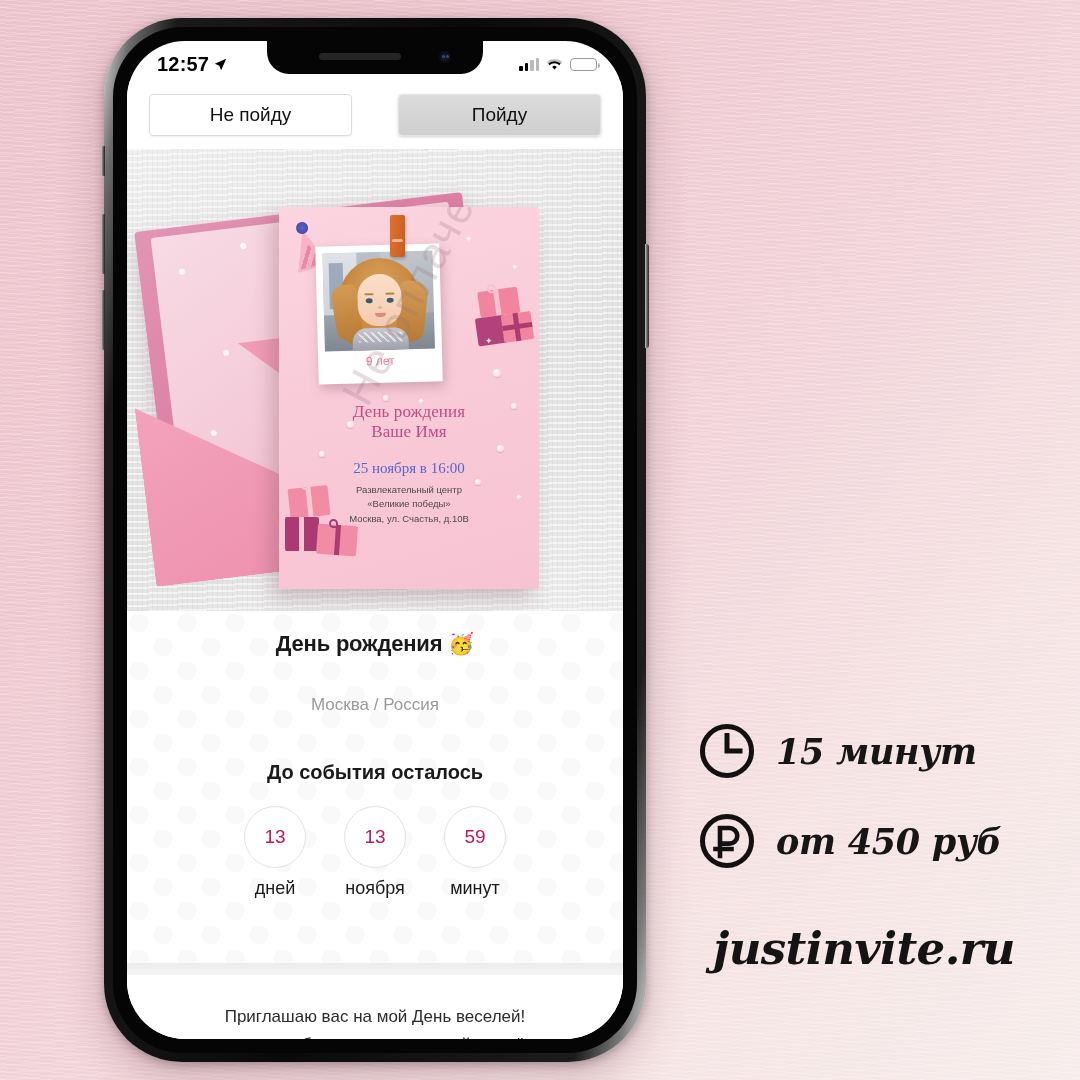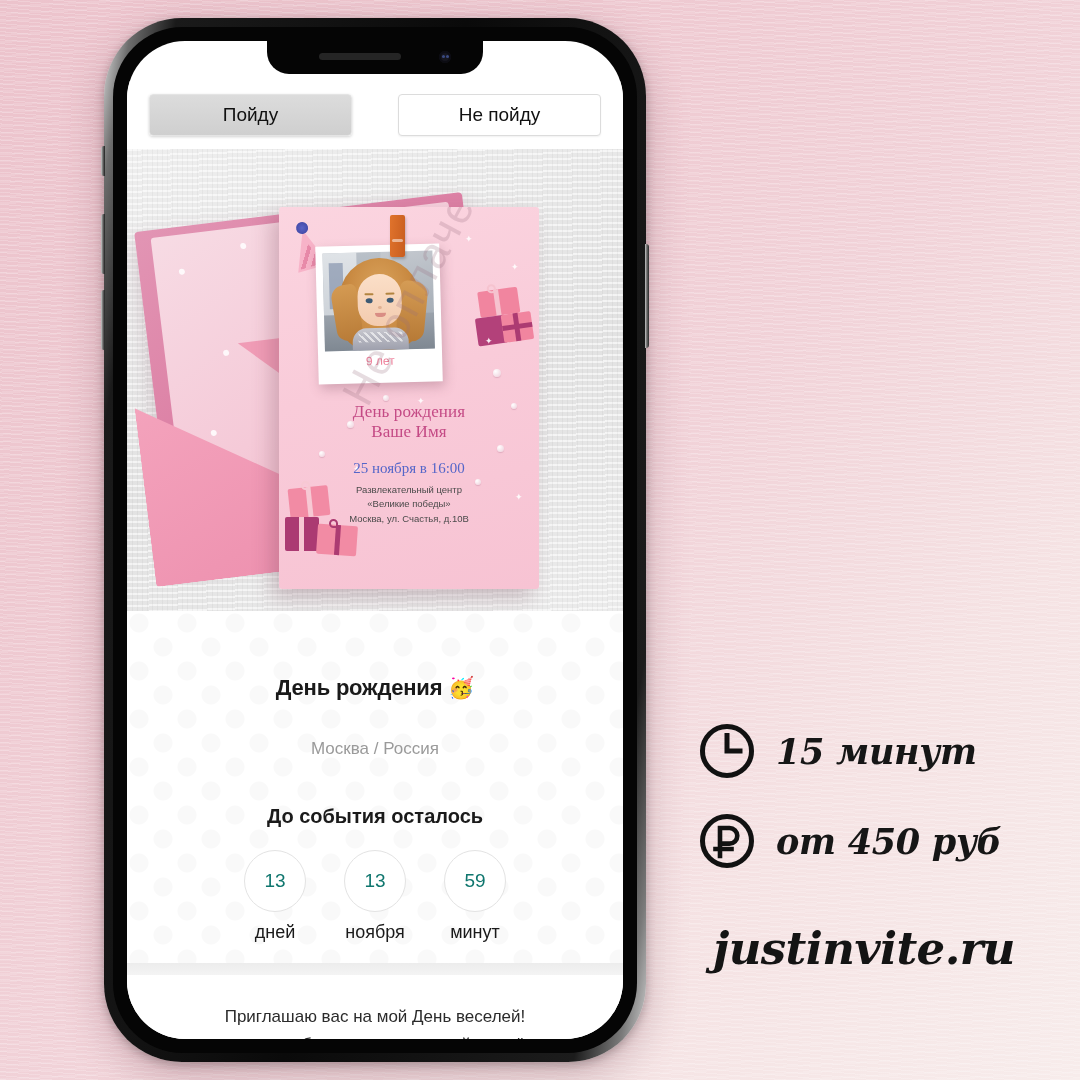--- a/index.html
+++ b/index.html
@@ -195,32 +195,32 @@
       font-family:"Liberation Sans", sans-serif; pointer-events:none; z-index:8; }
 
   
   #content {
     position:absolute; left:0; top:570px; width:100%; height:352px;
     background:
       radial-gradient(circle at 12px 12px, rgba(0,0,0,.022) 0 9px, rgba(0,0,0,0) 10px),
       radial-gradient(circle at 36px 36px, rgba(0,0,0,.022) 0 9px, rgba(0,0,0,0) 10px),
       #ffffff;
     background-size:48px 48px,48px 48px,auto;
-    text-align:center; padding-top:64px;
+    text-align:center; padding-top:20px;
   }
   #ev-title { font-size:22px; font-weight:700; color:#1a1a1a; letter-spacing:-.2px; }
   #ev-emoji { font-size:21px; }
   #ev-place { font-size:17px; color:#9a9a9a; margin-top:38px; }
   #cd-label { font-size:20px; font-weight:700; color:#1a1a1a; margin-top:46px; }
   #cd-row   { display:flex; justify-content:center; gap:32px; margin-top:22px; }
   .cd-item  { width:68px; }
   .cd-circle{ width:62px; height:62px; margin:0 auto; border-radius:50%;
       border:1.4px solid #e3e3e3; background:#fff;
       display:flex; align-items:center; justify-content:center;
-      font-size:19px; color:#0f766e; }
+      font-size:19px; color:#be185d; }
   .cd-unit  { margin-top:10px; font-size:18px; color:#1a1a1a; }
 
   
   #foot-gap { position:absolute; left:0; top:922px; width:100%; height:12px;
       background:linear-gradient(#ececec,#f4f4f4); }
   #footer {
     position:absolute; left:0; top:934px; width:100%; bottom:0; background:#fff;
     text-align:center; padding:28px 34px 0; font-size:17px; color:#2b2b2b; line-height:1.62;
   }
 
@@ -252,24 +252,48 @@
   <div class="sbtn right" id="b-power"></div>
 
   <div id="phone-inner">
     <div id="screen">
 
       <div id="notch">
         <div id="speaker"></div>
         <div id="camera"></div>
       </div>
 
+      <div id="statusbar">
+        <div id="clock">
+          <span>12:57</span>
+          <svg id="loc-arrow" viewBox="0 0 16 16">
+            <path d="M15 1 1 7.2l5.6 2.2L8.8 15z" fill="#000"></path>
+          </svg>
+        </div>
+        <div id="status-right">
+          <span id="bars">
+            <i></i>
+              <i></i>
+              <i></i>
+              <i></i>
+          </span>
+          <svg width="17" height="13" viewBox="0 0 17 13">
+            <path d="M8.5 11.4 6.2 8.9a3.4 3.4 0 0 1 4.6 0z" fill="#000"></path>
+            <path d="M8.5 5.2c-1.9 0-3.6.75-4.85 1.95L2.3 5.6A9.2 9.2 0 0 1 8.5 3.2c2.4 0 4.6.9 6.2 2.4l-1.35 1.55A7 7 0 0 0 8.5 5.2z" fill="#000"></path>
+            <path d="M8.5 1.1c3 0 5.75 1.15 7.8 3.05L15 5.6A9.6 9.6 0 0 0 8.5 3.05 9.6 9.6 0 0 0 2 5.6L.7 4.15A11.4 11.4 0 0 1 8.5 1.1z" fill="#000" opacity=".25"></path>
+          </svg>
+          <span id="batt">
+            <span id="batt-fill" style="width:46%"></span>
+          </span>
+        </div>
+      </div>
 
       <div id="rsvp">
+        <div class="rsvp-btn ghost">Не пойду</div>
         <div class="rsvp-btn filled">Пойду</div>
-        <div class="rsvp-btn ghost">Не пойду</div>
       </div>
 
       <div id="hero">
 
         <div id="env">
           <div id="env-back"></div>
           <div id="env-liner">
             <span class="env-dot" style="left:24px;top:34px"></span>
             <span class="env-dot" style="left:88px;top:16px"></span>
             <span class="env-dot" style="left:160px;top:62px"></span>

